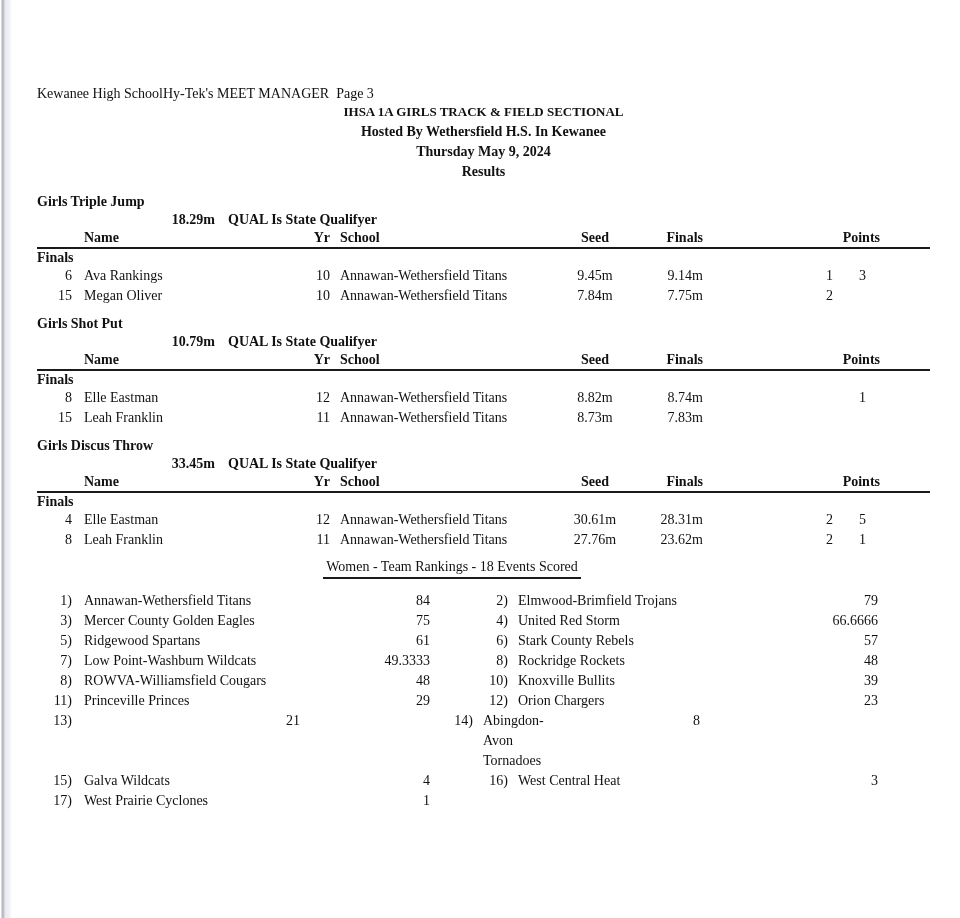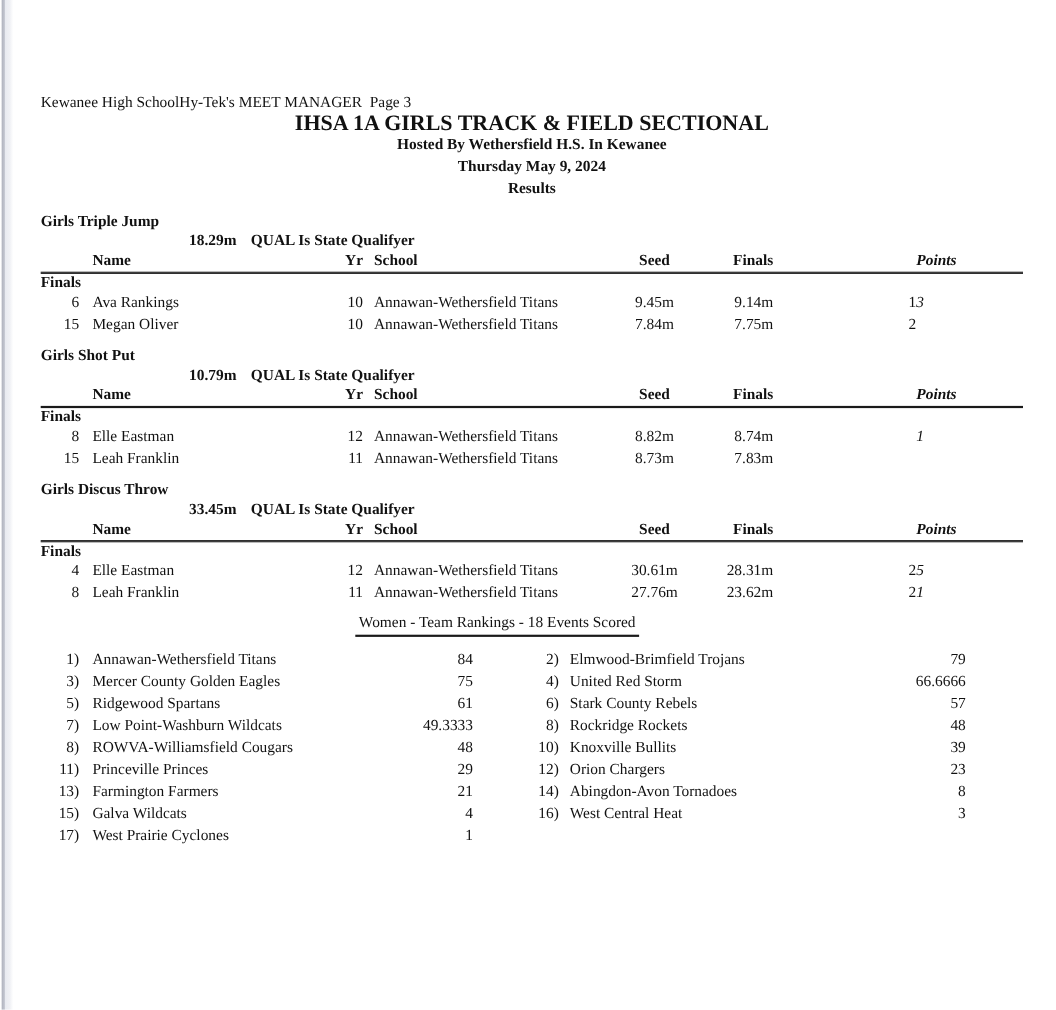--- a/index.html
+++ b/index.html
@@ -23,40 +23,40 @@
   .content { position: absolute; left: 37px; top: 0; width: 893px; }
 
   .top-row {
     margin-top: 85px;
     display: flex; justify-content: flex-start;
     line-height: 17px;
   }
   .top-row .manager { white-space: pre; padding-right: 50px; }
 
   .center-block { text-align: center; font-weight: bold; }
-  .center-block .meet-title { font-size: 20px; line-height: 20px; }
+  .center-block .meet-title { font-size: 13px; line-height: 20px; }
   .center-block div { line-height: 20px; }
 
   .event-section { margin-top: 8px; }
   .event-title { font-weight: bold; line-height: 19px; }
   .qual-line { font-weight: bold; line-height: 18px; }
   .qual-mark { display: inline-block; width: 178px; text-align: right; }
   .qual-note { margin-left: 13px; }
 
   .egrid { display: grid; grid-template-columns: 35px 228px 30px 230px 70px 73px 130px 47px; }
   .ehead { font-weight: bold; line-height: 17px; }
   .erow  { line-height: 20px; }
   .c-place  { text-align: right; }
   .c-name   { padding-left: 12px; }
   .c-yr     { text-align: right; }
   .c-school { padding-left: 10px; }
   .c-seed   { text-align: center; }
   .c-finals { text-align: right; }
   .c-extra  { text-align: right; }
-  .c-points { text-align: left; font-style: italic; }
+  .c-points { text-align: right; }
   .erow .c-points { padding-right: 14px; }
 
   .drule {
     height: 2px;
     border-top: 1px solid #1a1a1a;
     border-bottom: 1px solid #1a1a1a;
     margin: 1px 0 1px 0;
   }
   .round-label { font-weight: bold; line-height: 16px; }
 
@@ -271,21 +271,20 @@
         <span class="r-team">Princeville Princes</span>
         <span class="r-score">29</span>
         <span></span>
         <span class="r-rank">12)</span>
         <span class="r-team r-team2">Orion Chargers</span>
         <span class="r-score">23</span>
       </div>
 
       <div class="rgrid">
         <span class="r-rank">13)</span>
-        <span class="r-team">Farmington Farmers</span>
         <span class="r-score">21</span>
         <span></span>
         <span class="r-rank">14)</span>
         <span class="r-team r-team2">Abingdon-Avon Tornadoes</span>
         <span class="r-score">8</span>
       </div>
 
       <div class="rgrid">
         <span class="r-rank">15)</span>
         <span class="r-team">Galva Wildcats</span>

